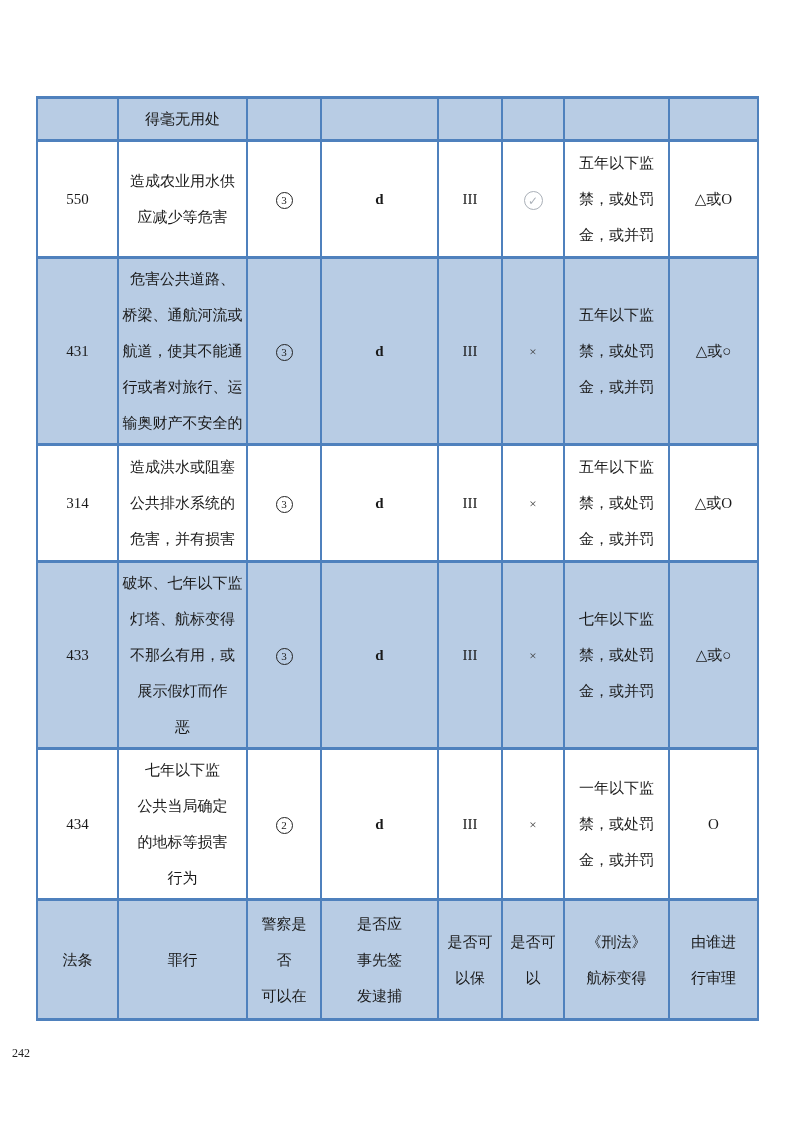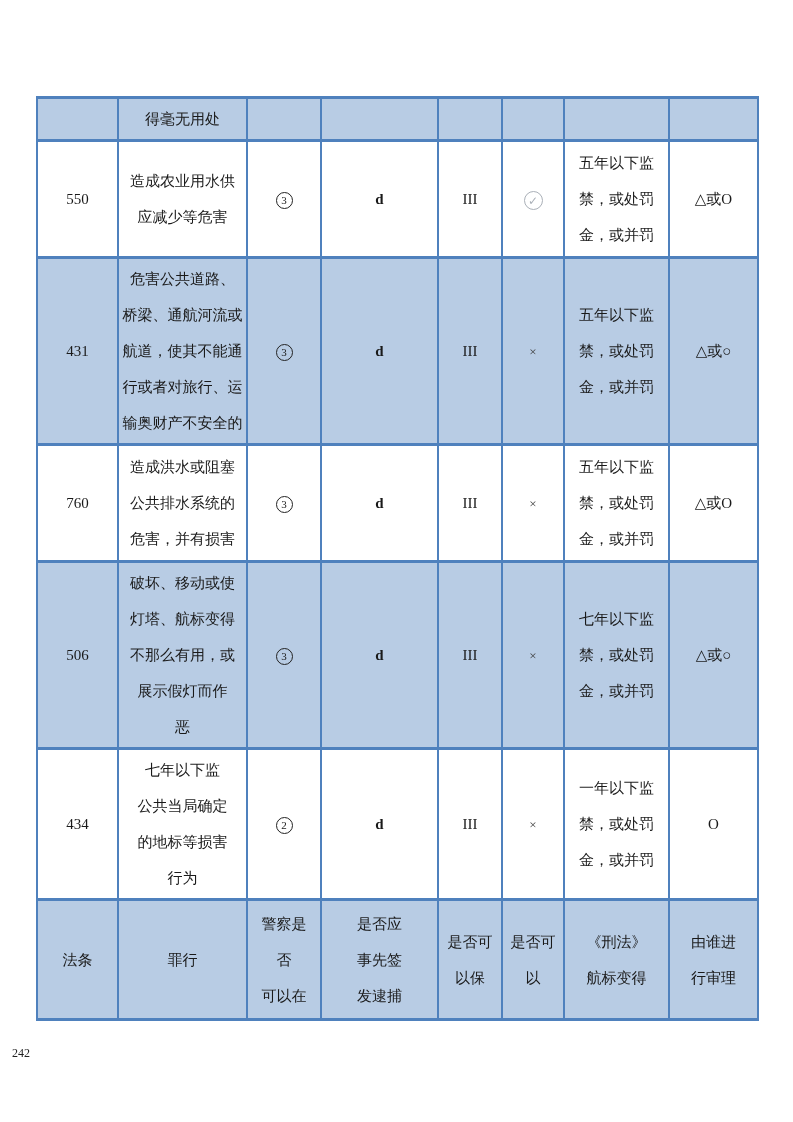--- a/index.html
+++ b/index.html
@@ -129,37 +129,37 @@
       <td><span class="d-val">d</span></td>
       <td><span>III</span></td>
       <td><span class="x-mark">×</span></td>
       <td><span class="cell-text">五年以下监
 禁，或处罚
 金，或并罚</span></td>
       <td><span>△或○</span></td>
     </tr>
 
     <tr class="plain" style="height:117px">
-      <td><span>760</span></td>
+      <td><span>314</span></td>
       <td><span class="cell-text">造成洪水或阻塞
 公共排水系统的
 危害，并有损害</span></td>
       <td><span class="circle-num">3</span></td>
       <td><span class="d-val">d</span></td>
       <td><span>III</span></td>
       <td><span class="x-mark">×</span></td>
       <td><span class="cell-text">五年以下监
 禁，或处罚
 金，或并罚</span></td>
       <td><span>△或O</span></td>
     </tr>
 
     <tr class="shaded" style="height:181px">
-      <td><span>506</span></td>
-      <td><span class="cell-text">破坏、移动或使
+      <td><span>433</span></td>
+      <td><span class="cell-text">破坏、七年以下监
 灯塔、航标变得
 不那么有用，或
 展示假灯而作
 恶</span></td>
       <td><span class="circle-num">3</span></td>
       <td><span class="d-val">d</span></td>
       <td><span>III</span></td>
       <td><span class="x-mark">×</span></td>
       <td><span class="cell-text">七年以下监
 禁，或处罚

